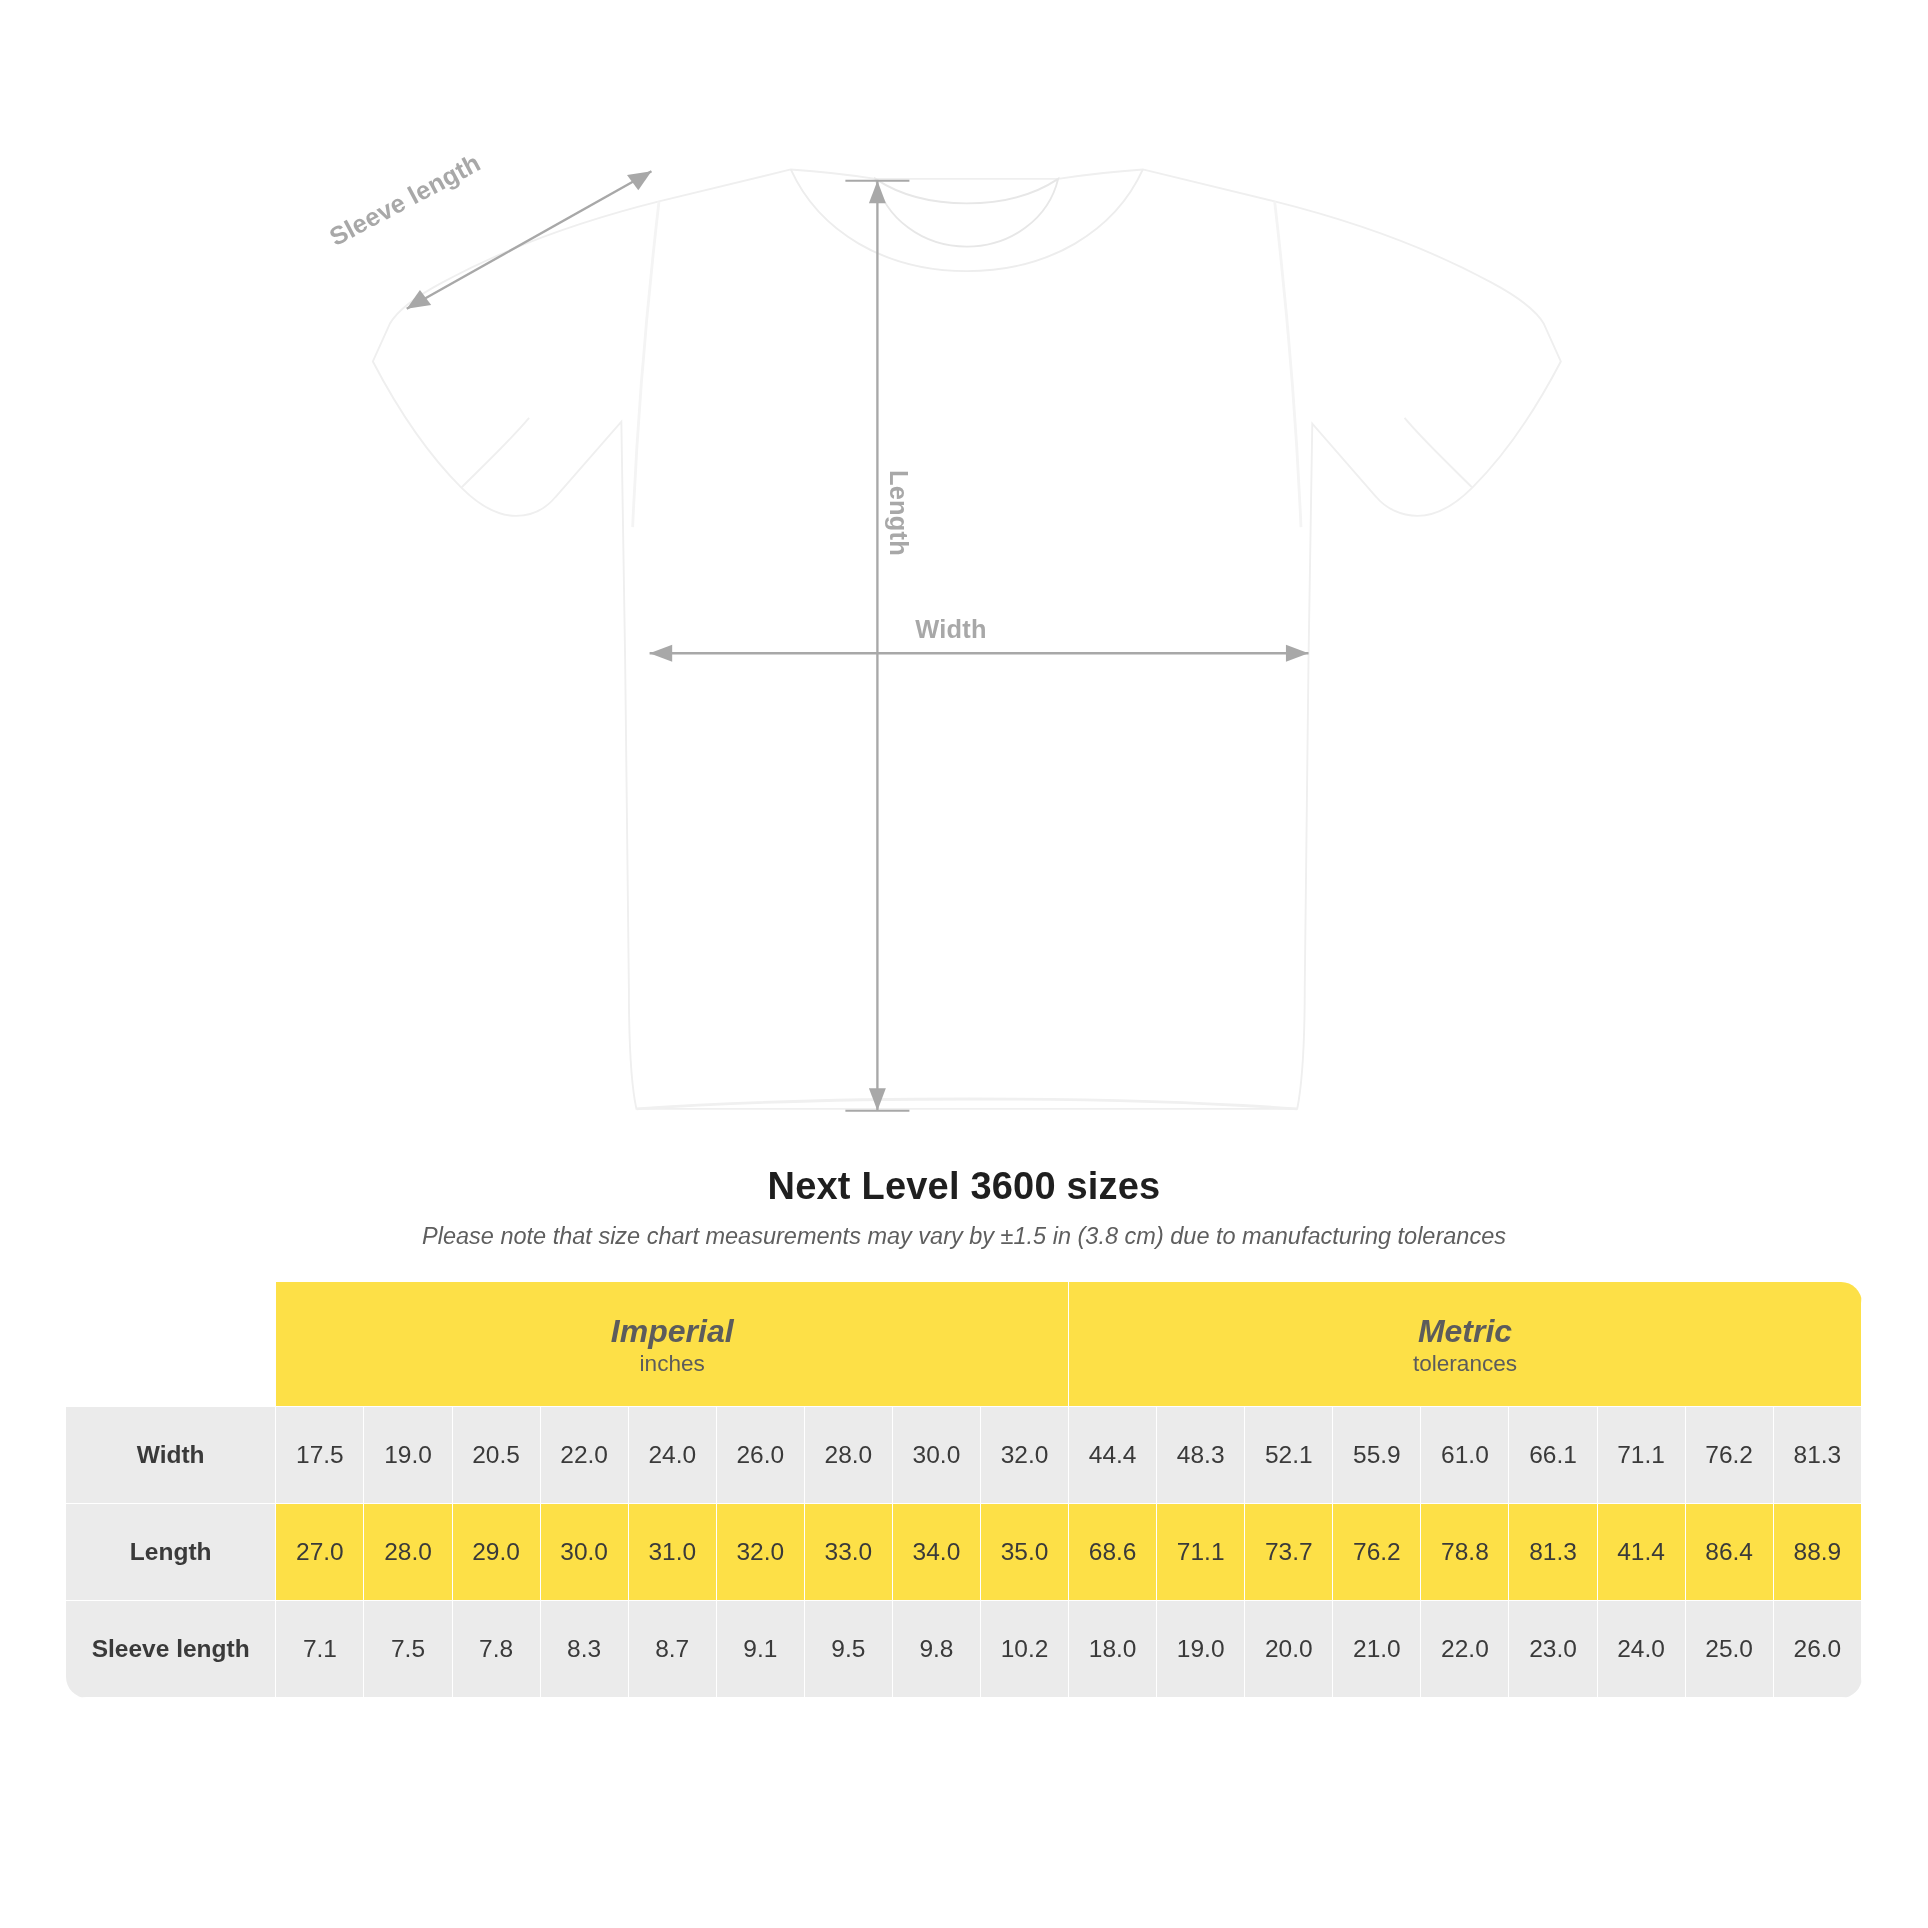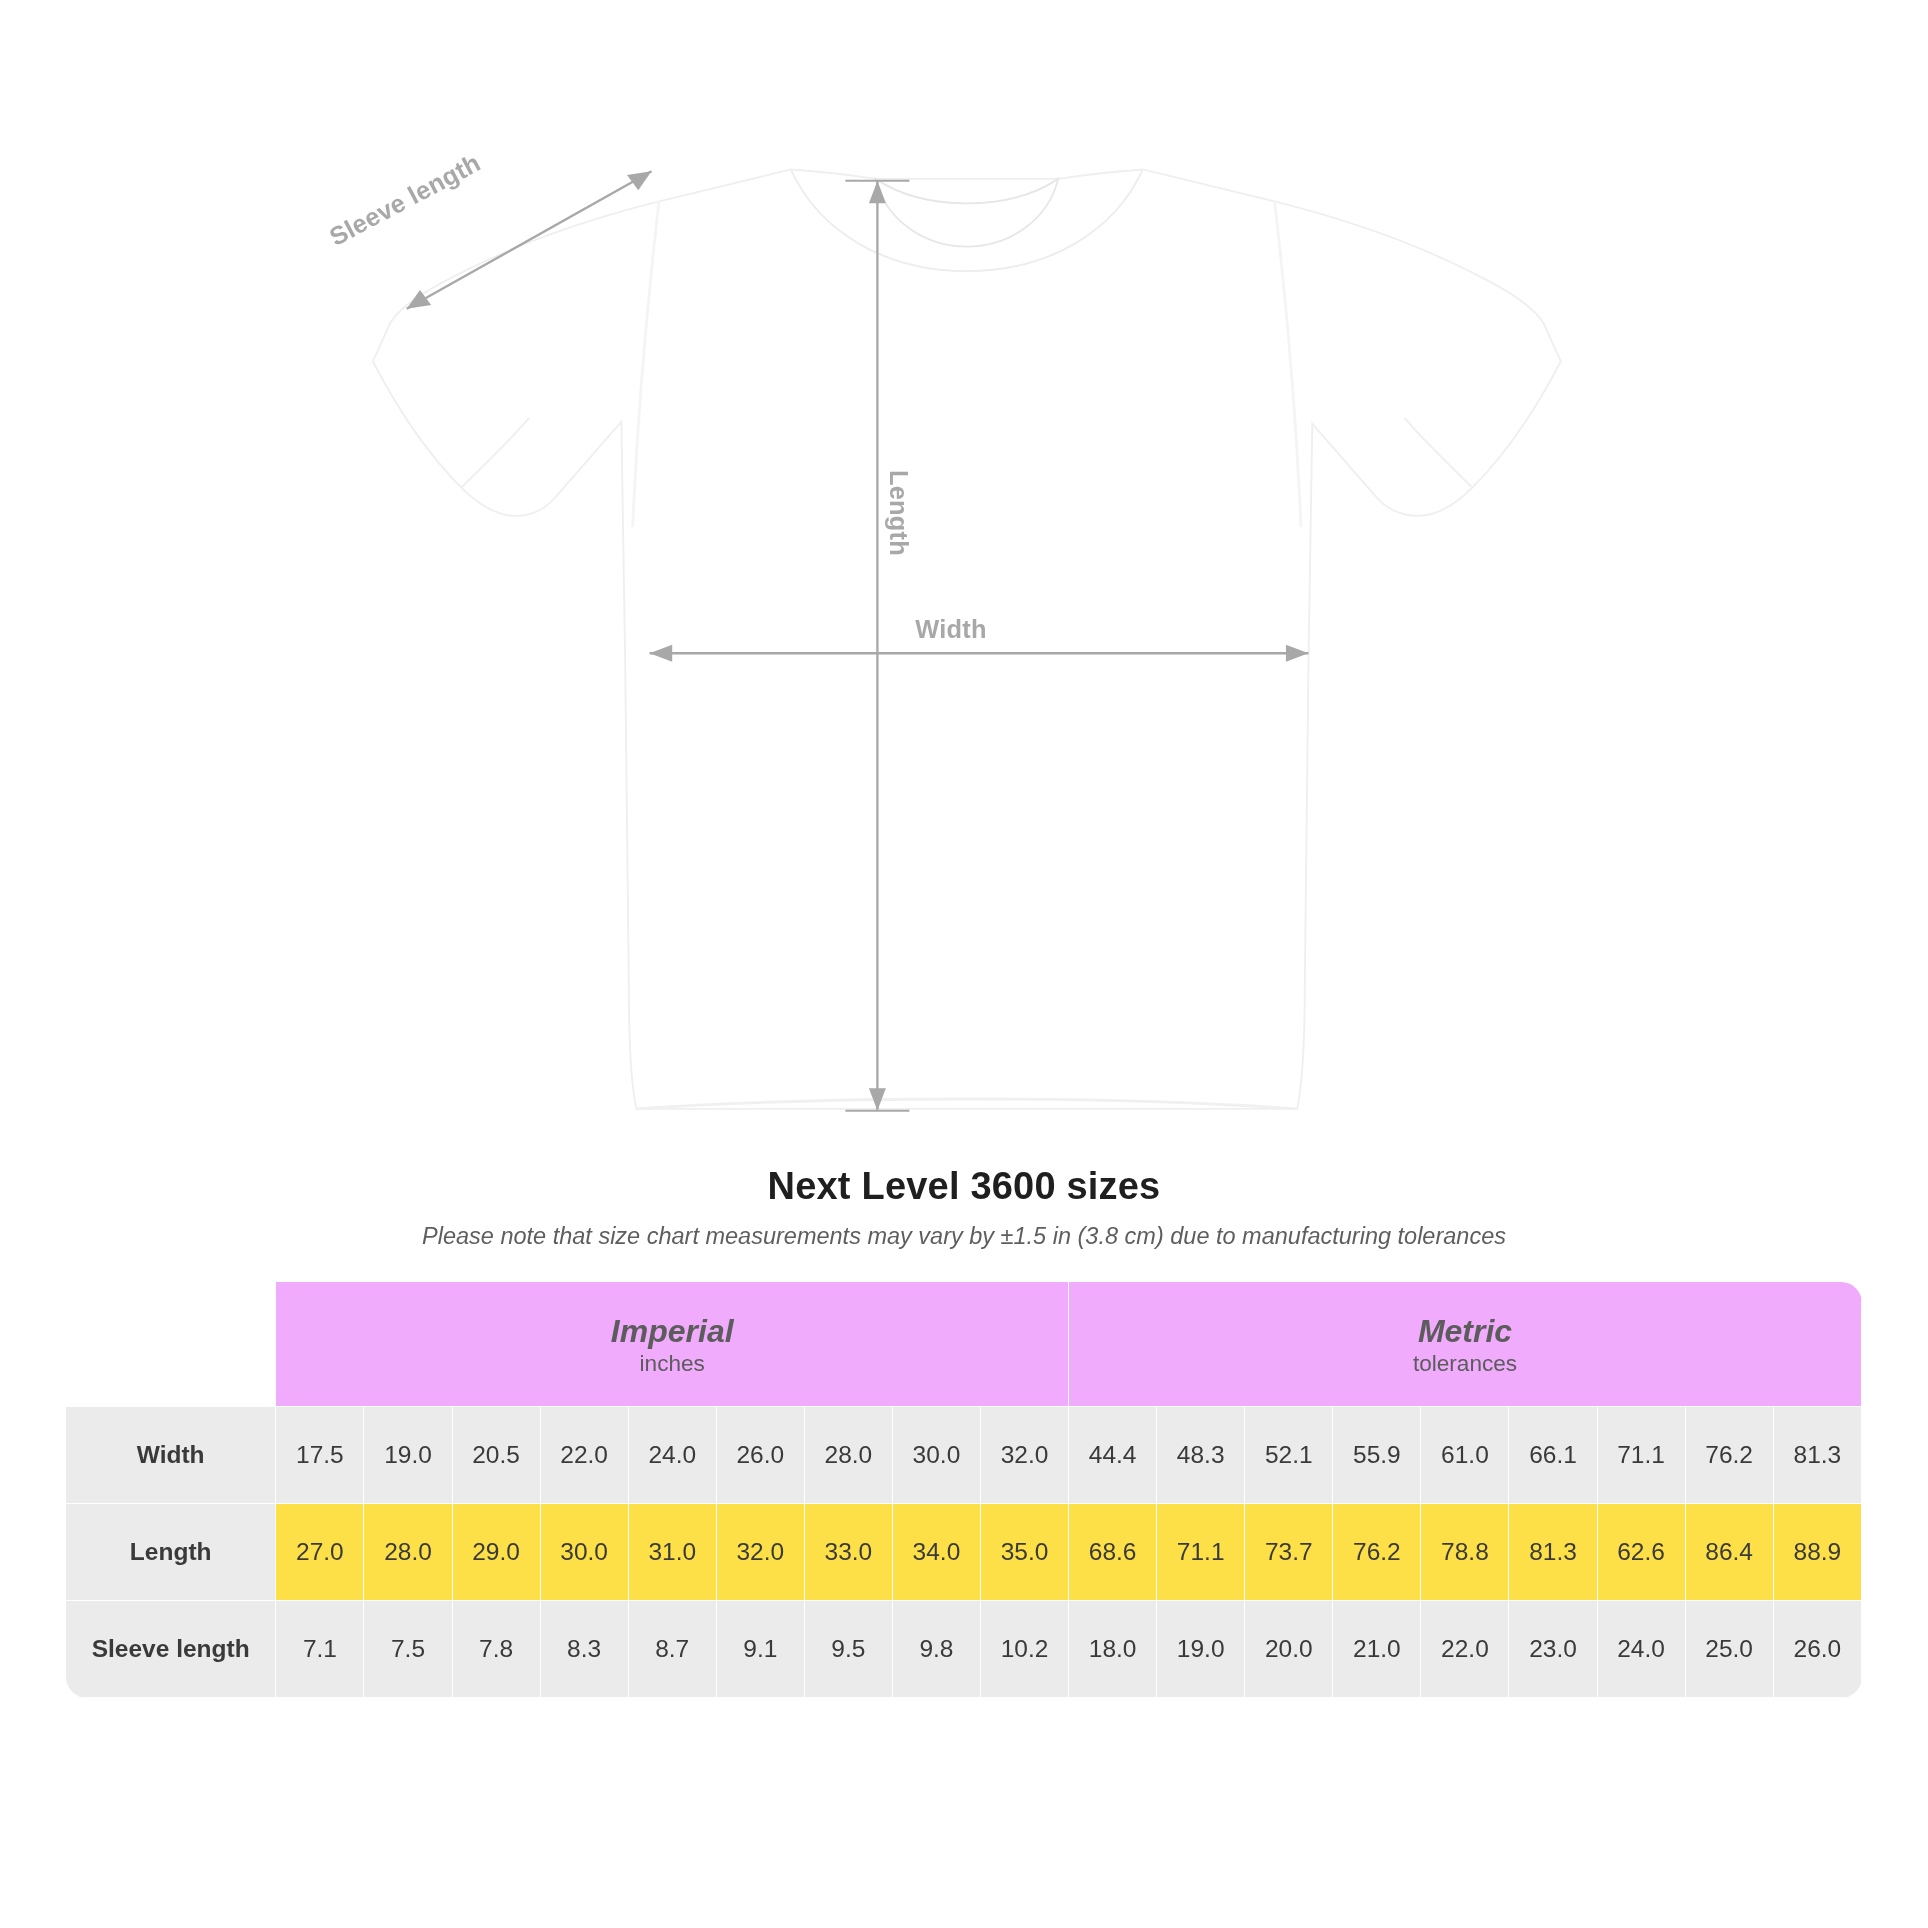--- a/index.html
+++ b/index.html
@@ -88,21 +88,21 @@
   table.size-table td,
   table.size-table th {
     text-align: center;
     vertical-align: middle;
     font-size: 24.5px;
     color: #3a3a3a;
     border-right: 1.9px solid #ffffff;
     border-bottom: 1.9px solid #ffffff;
   }
   .unit-head {
-    background: #f0abfc;
+    background: #fde047;
     height: 122px;
   }
   .unit-head .unit-name {
     font-size: 32px;
     font-weight: bold;
     font-style: italic;
     color: #5c5c5c;
     line-height: 1.25;
   }
   .unit-head .unit-sub {
@@ -284,21 +284,21 @@
           <td>32.0</td>
           <td>33.0</td>
           <td>34.0</td>
           <td>35.0</td>
           <td>68.6</td>
           <td>71.1</td>
           <td>73.7</td>
           <td>76.2</td>
           <td>78.8</td>
           <td>81.3</td>
-          <td>62.6</td>
+          <td>41.4</td>
           <td>86.4</td>
           <td>88.9</td>
         </tr>
 
         <tr class="row-alt">
           <td class="row-label">Sleeve length</td>
           <td>7.1</td>
           <td>7.5</td>
           <td>7.8</td>
           <td>8.3</td>

